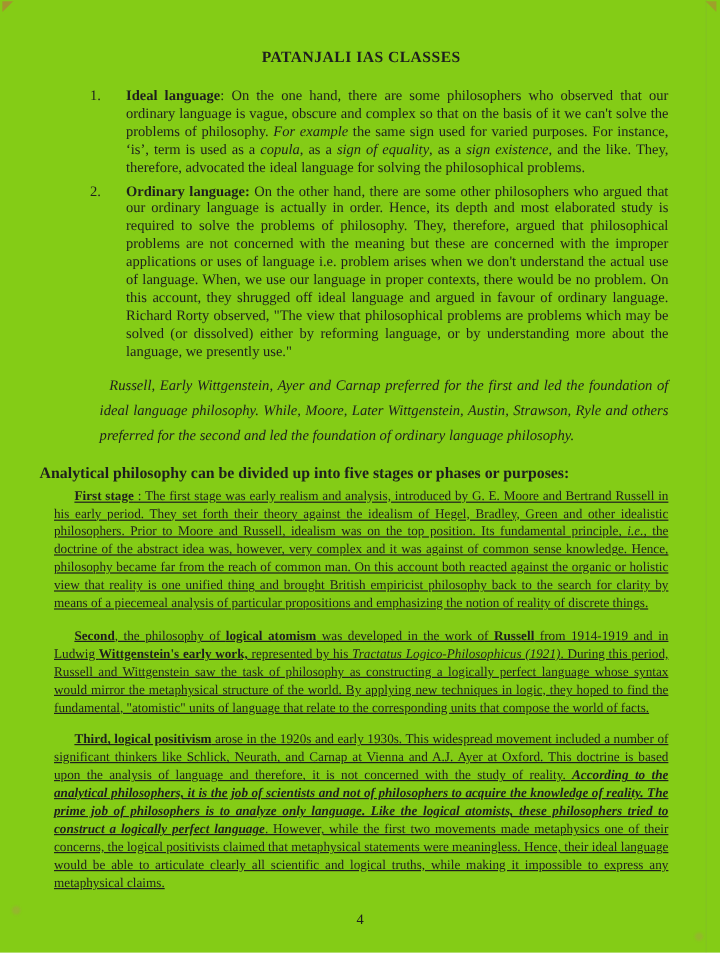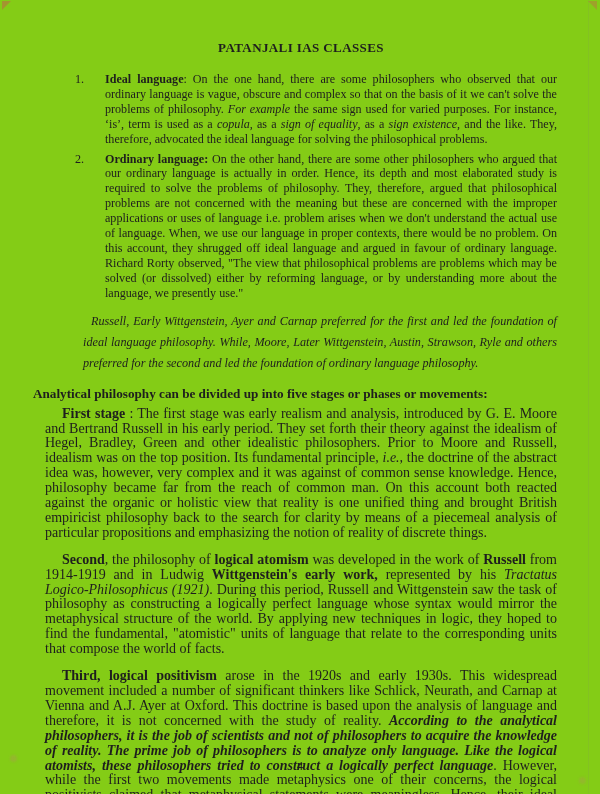--- a/index.html
+++ b/index.html
@@ -40,24 +40,25 @@
     text-align: justify;
     text-indent: 8px;
   }
   .section-heading {
     font-size: 13.2px;
     font-weight: bold;
     margin: 0 0 5px -12px;
   }
   .para {
     margin: 4px 0 12px 0;
-    font-size: 14px;
+    font-size: 11px;
     line-height: 14.9px;
     text-align: justify;
     text-indent: 17px;
+    text-decoration: underline;
   }
   .run-n { font-weight: normal; font-style: normal; }
   .run-b { font-weight: bold; }
   .run-i { font-style: italic; }
   .run-bi { font-weight: bold; font-style: italic; }
   .footer {
     position: absolute;
     bottom: 20px; left: 0; right: 0;
     text-align: center;
     font-size: 12px;
@@ -112,21 +113,21 @@
         <span class="item-text"><span class="run-b">Ideal language</span><span class="run-n">: On the one hand, there are some philosophers who observed that our ordinary language is vague, obscure and complex so that on the basis of it we can't solve the problems of philosophy.  </span><span class="run-i">For example</span><span class="run-n"> the same sign used for varied purposes. For instance, ‘is’, term is used as a </span><span class="run-i">copula</span><span class="run-n">, as a </span><span class="run-i">sign of equality</span><span class="run-n">, as a </span><span class="run-i">sign existence</span><span class="run-n">, and the like. They, therefore, advocated the ideal language for solving the philosophical problems.</span></span>
       </div>
       <div class="list-item">
         <span class="num">2.</span>
         <span class="item-text"><span class="run-b">Ordinary language:</span><span class="run-n"> On the other hand, there are some other philosophers who argued that our ordinary language is actually in order. Hence, its depth and most elaborated study is required to solve the problems of philosophy. They, therefore, argued that philosophical problems are not concerned with the meaning but these are concerned with the improper applications or uses of language i.e. problem arises when we don't understand the actual use of language. When, we use our language in proper contexts, there would be no problem. On this account, they shrugged off ideal language and argued in favour of ordinary language. Richard Rorty observed, "The view that philosophical problems are problems which may be solved (or dissolved) either by reforming language, or by understanding more about the language, we presently use."</span></span>
       </div>
     </div>
 
     <p class="note"><span class="run-i">Russell, Early Wittgenstein, Ayer and Carnap preferred for the first and led the foundation of ideal language philosophy. While, Moore, Later Wittgenstein, Austin, Strawson, Ryle and others preferred for the second and led the foundation of ordinary language philosophy.</span></p>
 
-    <h2 class="section-heading">Analytical philosophy can be divided up into five stages or phases or movements:</h2>
+    <h2 class="section-heading">Analytical philosophy can be divided up into five stages or phases or purposes:</h2>
 
     <p class="para"><span class="run-b">First stage</span><span class="run-n"> : The first stage was early realism and analysis, introduced by G. E. Moore and Bertrand Russell in his early period. They set forth their theory against the idealism of Hegel, Bradley, Green and other idealistic philosophers. Prior to Moore and Russell, idealism was on the top position. Its fundamental principle, </span><span class="run-i">i.e.,</span><span class="run-n"> the doctrine of the abstract idea was, however, very complex and it was against of common sense knowledge. Hence, philosophy became far from the reach of common man. On this account both reacted against the organic or holistic view that reality is one unified thing and brought British empiricist philosophy back to the search for clarity by means of a piecemeal analysis of particular propositions and emphasizing the notion of reality of discrete things.</span></p>
     <p class="para"><span class="run-b">Second</span><span class="run-n">, the philosophy of </span><span class="run-b">logical atomism</span><span class="run-n"> was developed in the work of </span><span class="run-b">Russell</span><span class="run-n"> from 1914-1919 and in Ludwig </span><span class="run-b">Wittgenstein's early work,</span><span class="run-n"> represented by his </span><span class="run-i">Tractatus Logico-Philosophicus (1921)</span><span class="run-n">. During this period, Russell and Wittgenstein saw the task of philosophy as constructing a logically perfect language whose syntax would mirror the metaphysical structure of the world. By applying new techniques in logic, they hoped to find the fundamental, "atomistic" units of language that relate to the corresponding units that compose the world of facts.</span></p>
     <p class="para"><span class="run-b">Third, logical positivism</span><span class="run-n"> arose in the 1920s and early 1930s. This widespread movement included a number of significant thinkers like Schlick, Neurath, and Carnap at Vienna and A.J. Ayer at Oxford. This doctrine is based upon the analysis of language and therefore, it is not concerned with the study of reality. </span><span class="run-bi">According to the analytical philosophers, it is the job of scientists and not of philosophers to acquire the knowledge of reality. The prime job of philosophers is to analyze only language. Like the logical atomists, these philosophers tried to construct a logically perfect language</span><span class="run-n">. However, while the first two movements made metaphysics one of their concerns, the logical positivists claimed that metaphysical statements were meaningless. Hence, their ideal language would be able to articulate clearly all scientific and logical truths, while making it impossible to express any metaphysical claims.</span></p>
   </div>
 
   <div class="footer">4</div>
 </div>
 
 </body></html>

